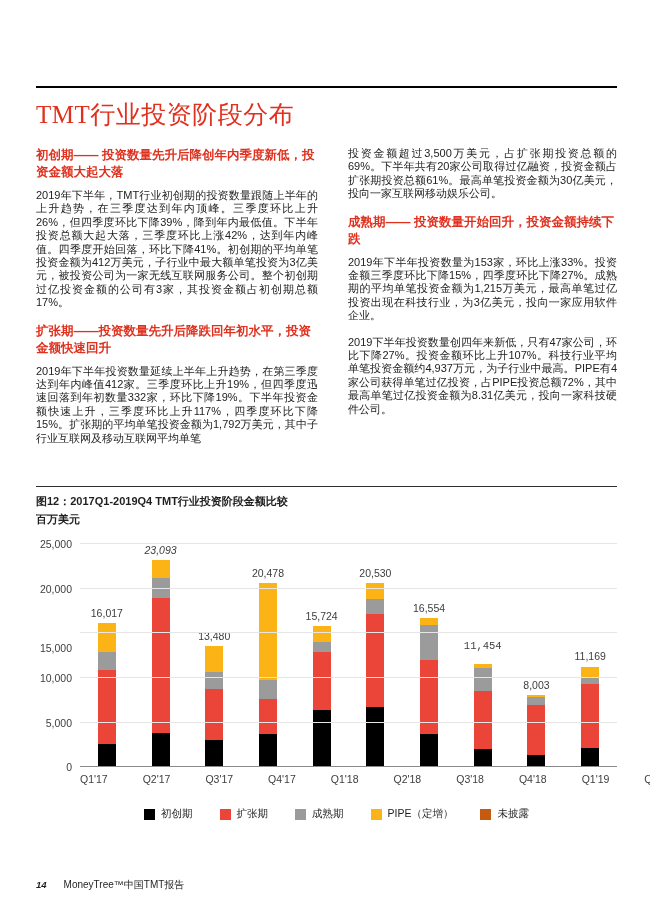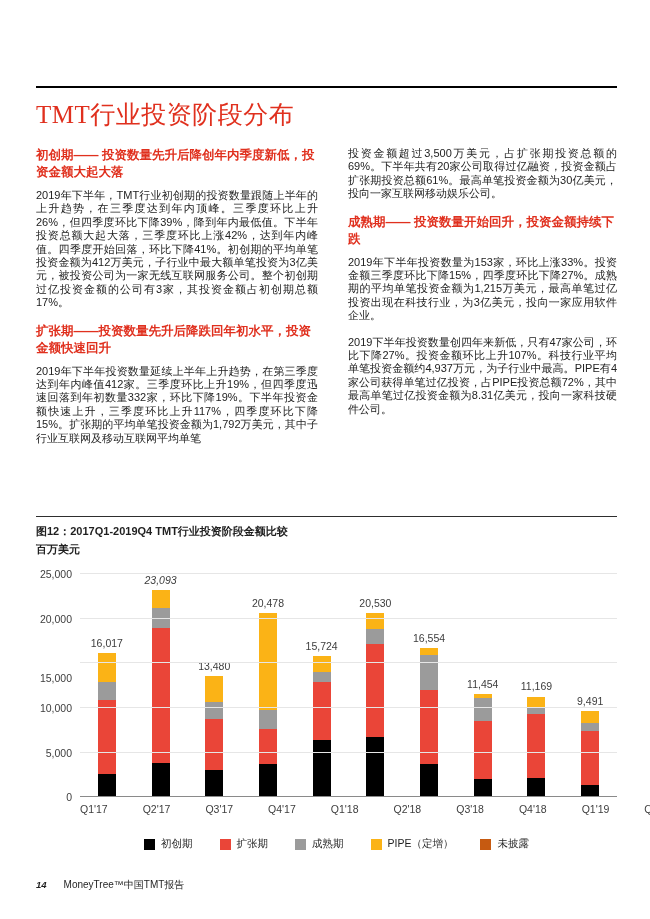--- a/index.html
+++ b/index.html
@@ -37,21 +37,21 @@
   }
   .sec-p {
     font-size:11px;
     line-height:1.22;
     text-align:justify;
     color:#222;
     margin-bottom:13px;
   }
   .mt { margin-top:4px; }
 
-  .chart-section { margin-top:58px; border-top:1px solid #2e2e2e; padding-top:7px; }
+  .chart-section { margin-top:28px; border-top:1px solid #2e2e2e; padding-top:7px; }
   .chart-caption { font-size:11px; font-weight:bold; color:#1f1f1f; }
   .chart-unit    { font-size:11px; font-weight:bold; color:#1f1f1f; margin-top:3px; }
 
   .chart-wrap { margin-top:17px; }
   .chart-body { display:flex; }
   .y-axis { width:44px; position:relative; height:223px; flex:0 0 44px; }
   .y-tick {
     position:absolute; right:8px; font-size:10.5px; color:#3d3d3d; white-space:nowrap;
   }
   .plot-area { position:relative; flex:1; height:223px; }
@@ -189,39 +189,39 @@
                 </div>
                 <div class="bar-total" style="bottom: 152.662px;">16,554</div>
               </div>
               <div class="bar-slot">
                 <div class="bar">
                   <div class="bar-seg" style="height: 4.04968px; background: rgb(251, 179, 22);"></div>
                   <div class="bar-seg" style="height: 23.192px; background: rgb(155, 155, 155);"></div>
                   <div class="bar-seg" style="height: 57.98px; background: rgb(234, 69, 56);"></div>
                   <div class="bar-seg" style="height: 16.948px; background: rgb(0, 0, 0);"></div>
                 </div>
-                <div class="bar-total" style="bottom: 107px;">11,454</div>
+                <div class="bar-total" style="bottom: 115px; font-family: Liberation Mono, monospace;">11,454</div>
+              </div>
+              <div class="bar-slot">
+                <div class="bar">
+                  <div class="bar-seg" style="height: 2.70276px; background: rgb(251, 179, 22);"></div>
+                  <div class="bar-seg" style="height: 8.028px; background: rgb(155, 155, 155);"></div>
+                  <div class="bar-seg" style="height: 49.952px; background: rgb(234, 69, 56);"></div>
+                  <div class="bar-seg" style="height: 10.704px; background: rgb(0, 0, 0);"></div>
+                </div>
+                <div class="bar-total" style="bottom: 76.3868px;">8,003</div>
               </div>
               <div class="bar-slot">
                 <div class="bar">
                   <div class="bar-seg" style="height: 11.3195px; background: rgb(251, 179, 22);"></div>
                   <div class="bar-seg" style="height: 6.244px; background: rgb(155, 155, 155);"></div>
                   <div class="bar-seg" style="height: 64.224px; background: rgb(234, 69, 56);"></div>
                   <div class="bar-seg" style="height: 17.84px; background: rgb(0, 0, 0);"></div>
                 </div>
                 <div class="bar-total" style="bottom: 104.627px;">11,169</div>
-              </div>
-              <div class="bar-slot">
-                <div class="bar">
-                  <div class="bar-seg" style="height: 11.5157px; background: rgb(251, 179, 22);"></div>
-                  <div class="bar-seg" style="height: 8.028px; background: rgb(155, 155, 155);"></div>
-                  <div class="bar-seg" style="height: 54.412px; background: rgb(234, 69, 56);"></div>
-                  <div class="bar-seg" style="height: 10.704px; background: rgb(0, 0, 0);"></div>
-                </div>
-                <div class="bar-total" style="bottom: 89.6597px;">9,491</div>
               </div>
             </div>
         <div class="gridline zero" style="bottom: 0px;"></div>
             <div class="gridline" style="bottom: 44.6px;"></div>
             <div class="gridline" style="bottom: 89.2px;"></div>
             <div class="gridline" style="bottom: 133.8px;"></div>
             <div class="gridline" style="bottom: 178.4px;"></div>
             <div class="gridline" style="bottom: 223px;"></div>
           </div>
       </div>

